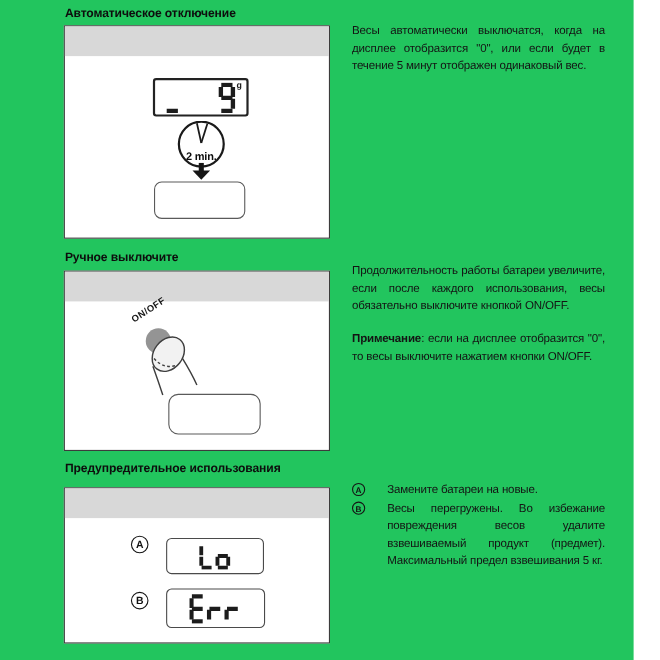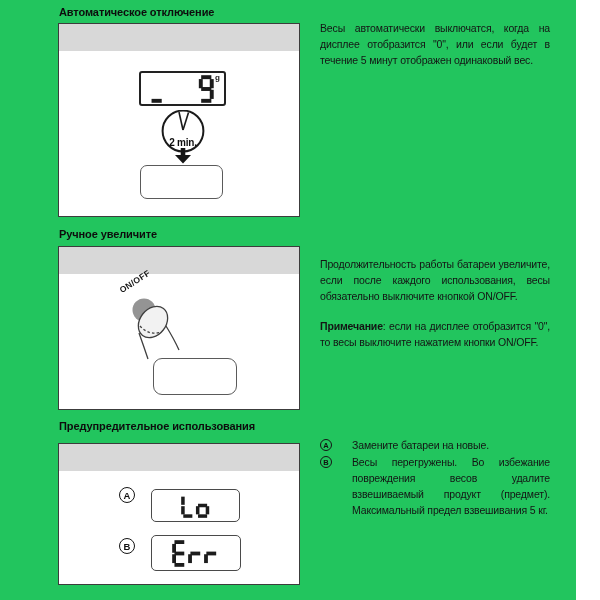--- a/index.html
+++ b/index.html
@@ -120,39 +120,39 @@
       <polygon points="2,7 18,7 10,15.5"></polygon>
     </svg>
 
     <div class="lcd lcd-empty" style="left:81px;top:141px;width:83px;height:34px;border-radius:7px"></div>
   </div>
 
   <div class="rtext" style="top:20px">
     <p>Весы автоматически выключатся, когда на дисплее отобразится "0", или если будет в течение 5 минут отображен одинаковый вес.</p>
   </div>
 
-  <h3 class="stitle" style="top:228px">Ручное увеличите</h3>
+  <h3 class="stitle" style="top:228px">Ручное выключите</h3>
 
   <div class="panel" style="top:246px;height:164px">
     <div class="band"></div>
 
     <span class="onoff-label" style="left:64px;top:38px">ON/OFF</span>
 
     <svg class="finger-svg" style="position:absolute;left:52px;top:32px" width="130" height="95" viewBox="0 0 130 95">
       <circle cx="33" cy="31" r="11.5" fill="#949494" stroke="none"></circle>
       <ellipse cx="42" cy="43" rx="13" ry="17" transform="rotate(38 42 43)" fill="#f2f2f2" stroke="#3f3f3f" stroke-width="1.3"></ellipse>
       <path d="M 29,47 Q 38,57 50,53" stroke-dasharray="2.5,2.2" stroke-width="1"></path>
       <path d="M 28,54 Q 33,68 37,80"></path>
       <path d="M 55,47 Q 63,60 68,71"></path>
     </svg>
 
     <div class="lcd lcd-empty" style="left:94px;top:111px;width:84px;height:37px;border-radius:9px"></div>
   </div>
 
-  <div class="rtext" style="top:256px">
+  <div class="rtext" style="top:238px">
     <p>Продолжительность работы батареи увеличите, если после каждого использования, весы обяза­тельно выключите кнопкой ON/OFF.</p>
     <p class="gap"><b>Примечание</b><span>: если на дисплее отобразится "0", то весы выключите нажатием кнопки ON/OFF.</span></p>
   </div>
 
   <h3 class="stitle" style="top:420px">Предупредительное использования</h3>
 
   <div class="panel" style="top:443px;height:142px">
     <div class="band"></div>
 
     <span class="cmark cmark-panel" style="left:60px;top:43px">A</span>

